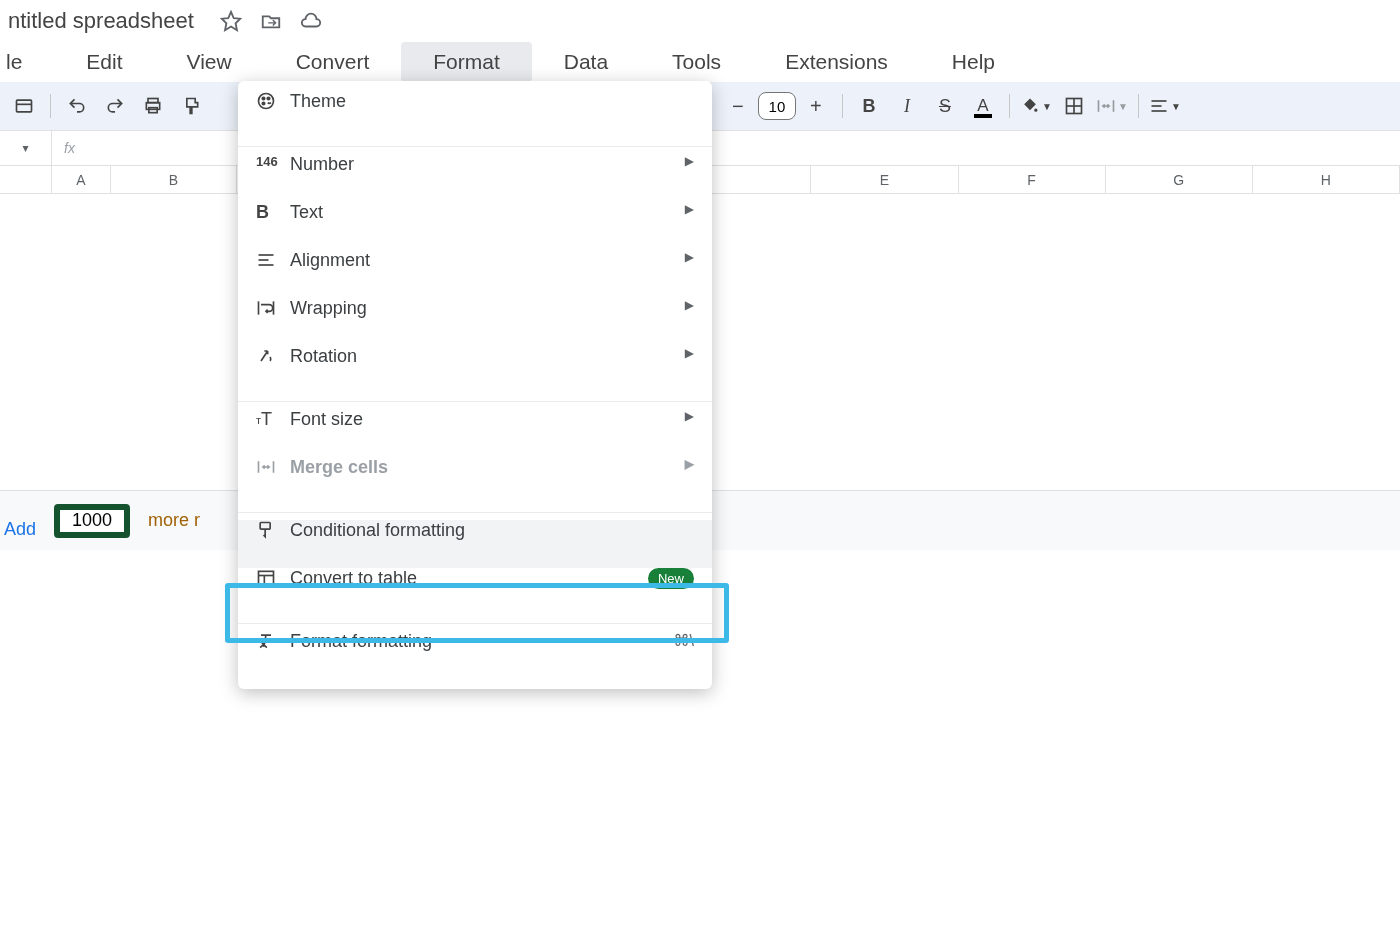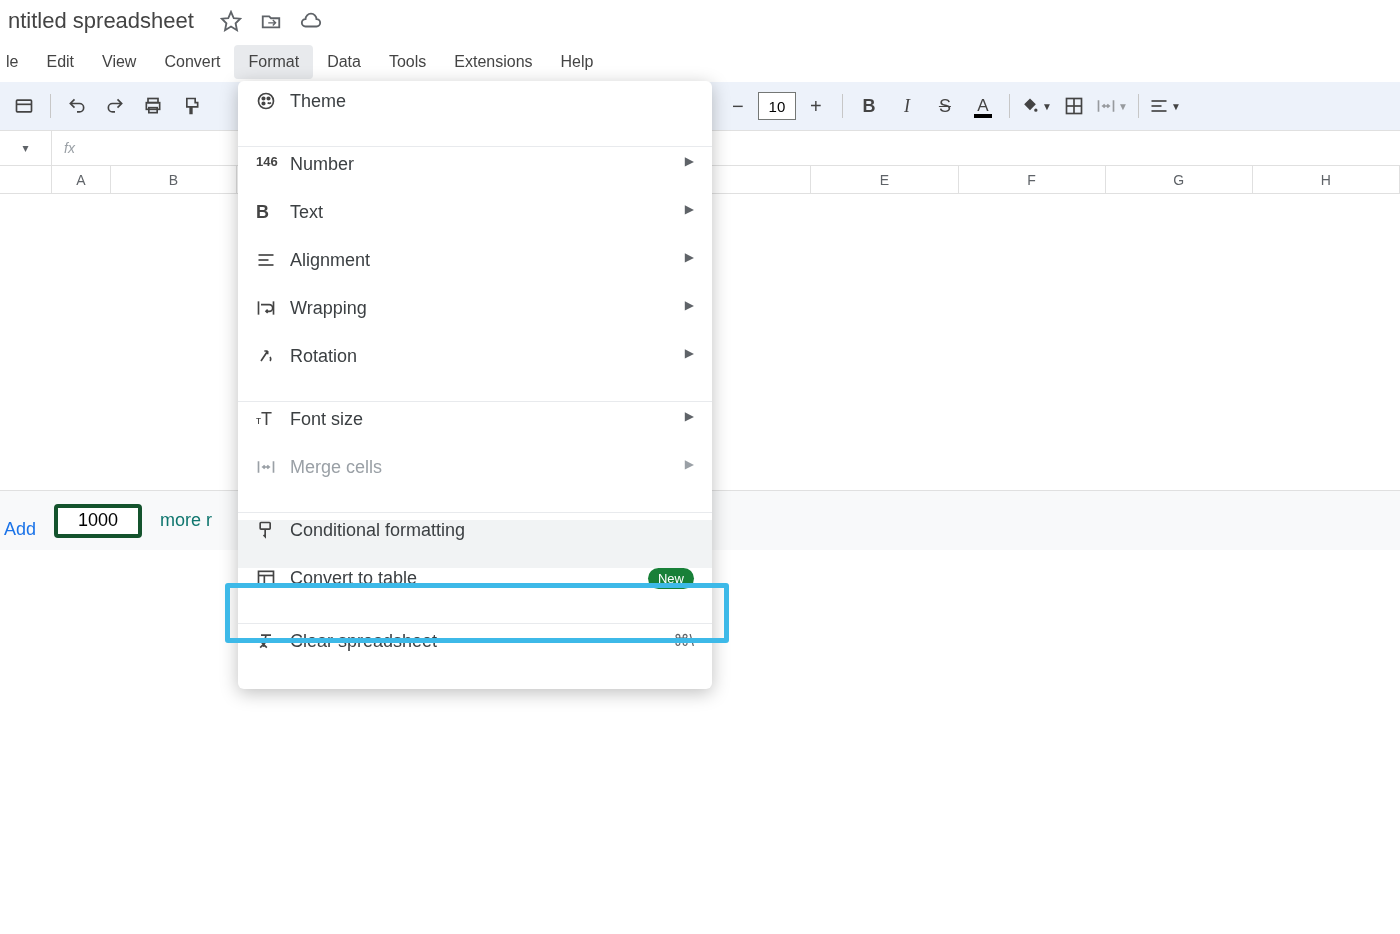--- a/index.html
+++ b/index.html
@@ -6,30 +6,30 @@
 body { font-family: Arial, sans-serif; font-size: 14px; color: #3c4043; background: #fff; overflow: hidden; }
 
 
 .title-bar { display: flex; align-items: center; height: 42px; padding-left: 0; }
 .doc-title { font-size: 22px; color: #444; padding: 4px 8px; }
 .title-icons { display: flex; gap: 18px; margin-left: 18px; }
 .title-icon { width: 22px; height: 22px; display: flex; align-items: center; justify-content: center; color: #5f6368; }
 
 
 .menu-bar { display: flex; align-items: center; height: 40px; padding-left: 0; }
-.menu-item { padding: 8px 14px; font-size: 16px; color: #444; cursor: pointer; border-radius: 4px; }
+.menu-item { padding: 8px 32px; font-size: 21px; color: #444; cursor: pointer; border-radius: 4px; }
 .menu-item.first { padding-left: 6px; }
 .menu-item.active { background: #e8eaed; }
 
 
 .toolbar { display: flex; align-items: center; height: 48px; background: #edf2fa; border-radius: 0; padding: 0 8px; gap: 6px; }
 .tool-btn { width: 32px; height: 32px; display: flex; align-items: center; justify-content: center; border-radius: 4px; cursor: pointer; color: #444; }
 .tool-sep { width: 1px; height: 24px; background: #c7c7c7; margin: 0 4px; }
 .font-size-box { display: flex; align-items: center; gap: 4px; }
-.font-size-input { width: 38px; height: 28px; border: 1px solid #747775; border-radius: 0; text-align: center; font-size: 15px; }
+.font-size-input { width: 38px; height: 28px; border: 1px solid #747775; border-radius: 8px; text-align: center; font-size: 15px; }
 .dropdown-caret { font-size: 10px; color: #444; }
 
 
 .formula-bar { display: flex; align-items: center; height: 36px; border-top: 1px solid #e0e0e0; border-bottom: 1px solid #e0e0e0; }
 .name-box { width: 52px; display: flex; align-items: center; justify-content: center; border-right: 1px solid #e0e0e0; height: 100%; color: #5f6368; }
 .fx-label { padding: 0 12px; color: #9aa0a6; font-style: italic; }
 
 
 .grid-wrap { position: relative; }
 .col-headers { display: flex; height: 28px; border-bottom: 1px solid #e0e0e0; background: #fff; }
@@ -41,27 +41,27 @@
 .sheet-content { position: relative; }
 .task-table { position: absolute; left: 113px; top: 0; border: 1px solid #1a2e5c; }
 .task-title-row { background: #263e6f; color: #fff; font-weight: bold; font-size: 22px; height: 58px; display: flex; align-items: center; padding-left: 104px; width: 620px; border-bottom: 1px solid #1a2e5c;}
 .task-header-row { background: #263e6f; color: #fff; font-size: 16px; height: 30px; display: flex; align-items: center; padding-left: 6px; width: 620px; border-bottom: 1px solid #1a2e5c;}
 .task-row { background: #fff; height: 30px; display: flex; align-items: center; padding-left: 6px; width: 620px; font-size: 18px; border-bottom: 1px solid #ccc; }
 .task-row:last-child { border-bottom: none; }
 
 
 .bottom-area { position: absolute; top: 490px; left: 0; right: 0; height: 60px; background: #f8f9fa; border-top: 1px solid #e0e0e0; display: flex; align-items: center; padding-left: 4px; }
 .add-link { color: #1a73e8; font-size: 18px; font-weight: 500; cursor: pointer; margin-top: 17px; }
-.add-input { width: 88px; height: 34px; border: 4px solid #14532d; border-radius: 4px; text-align: center; font-size: 18px; margin: 0 18px; }
-.more-label { font-size: 18px; color: #0f766e; }
+.add-input { width: 76px; height: 34px; border: 6px solid #14532d; border-radius: 4px; text-align: center; font-size: 18px; margin: 0 18px; }
+.more-label { font-size: 18px; color: #a16207; }
 
 
 .dropdown { position: absolute; top: 81px; left: 238px; width: 474px; background: #fff; border-radius: 6px; box-shadow: 0 4px 18px rgba(0,0,0,0.25); padding: 10px 0; z-index: 100; }
 .dd-item { display: flex; align-items: flex-start; height: 48px; padding: 0 18px; font-size: 18px; color: #3c4043; cursor: pointer; position: relative; }
-.dd-item.disabled { color: #9aa0a6; cursor: default; }
+.dd-item.disabled { color: #9aa0a6; cursor: default; font-weight: bold; }
 .dd-icon { width: 34px; display: flex; align-items: center; justify-content: flex-start; color: #444; }
 .dd-item.disabled .dd-icon { color: #9aa0a6; }
 .dd-label { flex: 1; }
 .dd-arrow { color: #5f6368; font-size: 12px; }
 .dd-sep { height: 1px; background: #e8eaed; margin: 7px 0; }
 .dd-badge { background: #188038; color: #fff; font-size: 13px; padding: 3px 10px; border-radius: 12px; font-weight: 500; }
 .dd-shortcut { color: #5f6368; font-size: 16px; }
 .dd-item.hovered { background: #f1f3f4; }
 
 
@@ -335,18 +335,18 @@
     <span class="dd-label">Convert to table</span>
     <span class="dd-badge">New</span>
   </div>
   <div class="dd-sep"></div>
   <div class="dd-item">
     <span class="dd-icon">
       <svg width="20" height="20" viewBox="0 0 24 24" fill="none" stroke="#444" stroke-width="2">
           <path d="M6 5 L18 5 M12 5 L9 19 M5 12 L13 20 M13 12 L5 20"></path>
         </svg>
     </span>
-    <span class="dd-label">Clear spreadsheet</span>
+    <span class="dd-label">Format formatting</span>
     <span class="dd-shortcut">⌘\</span>
   </div>
 </div>
 
 <div class="highlight-box" style="top:583px; left:225px; width:504px; height:60px;"></div>
 
 </body></html>

